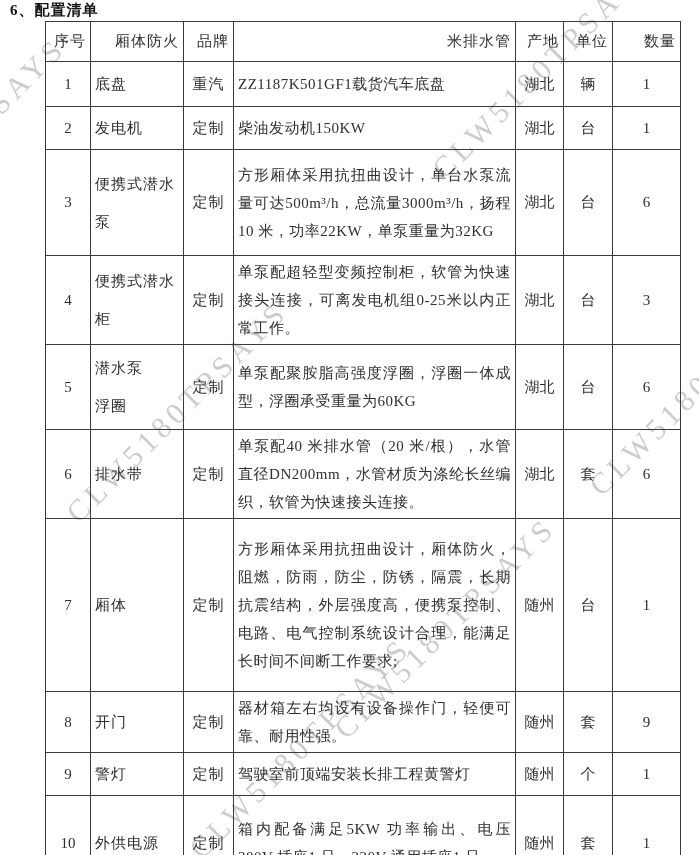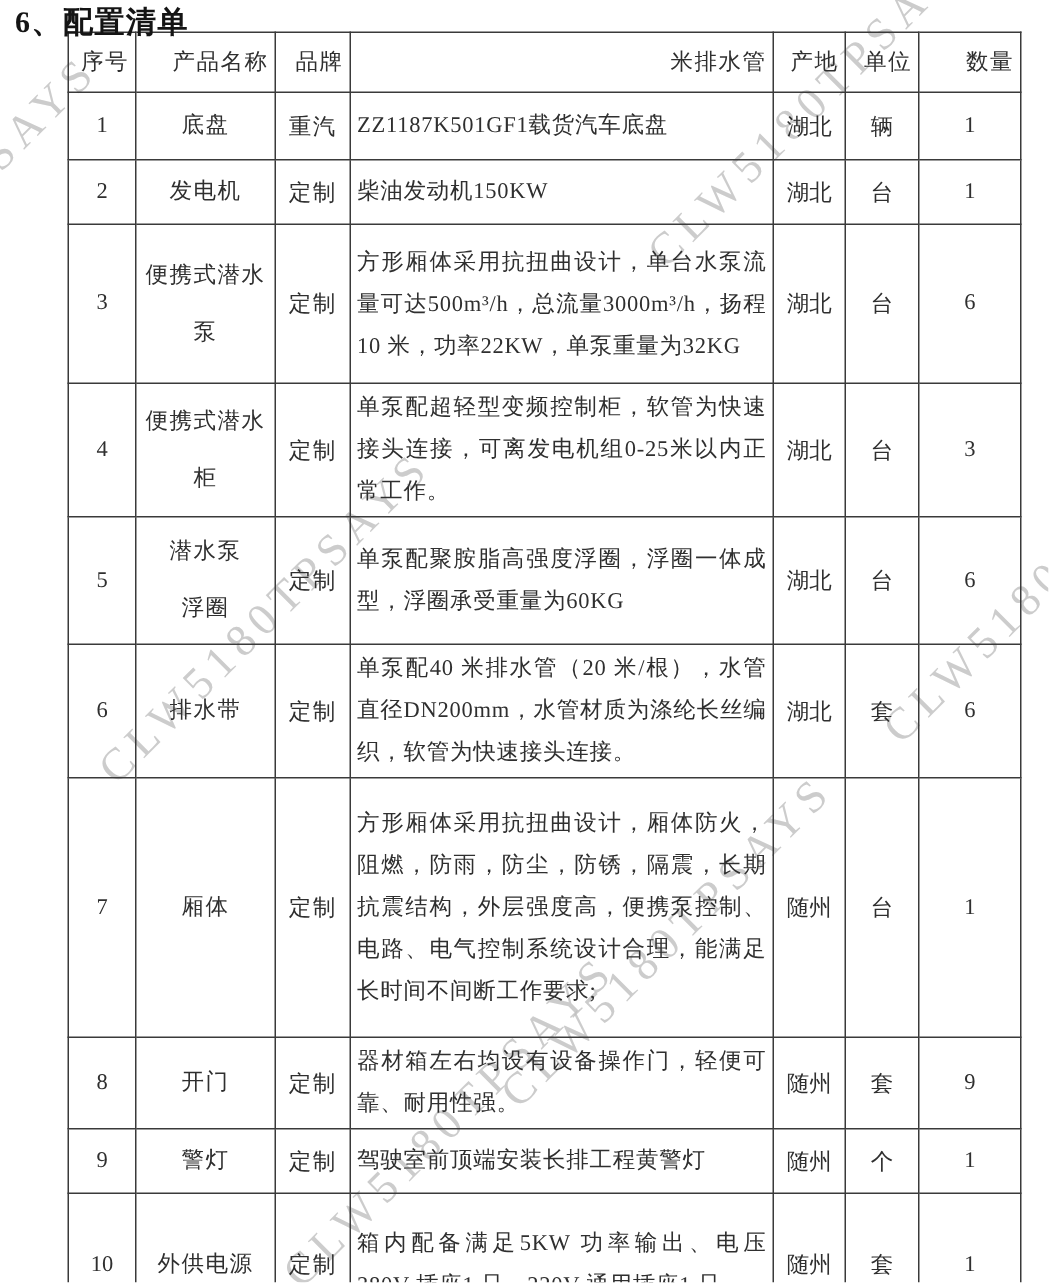--- a/index.html
+++ b/index.html
@@ -25,40 +25,40 @@
   }
   .w1{left:-45px;top:148px;}
   .w2{left:543px;top:68px;}
   .w3{left:177px;top:412px;}
   .w4{left:445px;top:628px;}
   .w5{left:700px;top:385px;}
   .w6{left:300px;top:748px;}
 
   .doc-title{
     position:absolute;left:10px;top:1px;z-index:2;
-    font-size:20px;font-weight:bold;color:#141414;letter-spacing:1px;
+    font-size:15px;font-weight:bold;color:#141414;letter-spacing:1px;
   }
 
   table.config{
     position:absolute;left:45px;top:21px;z-index:1;
     width:635px;border-collapse:collapse;table-layout:fixed;
     background:transparent;
   }
   .config th,.config td{
     border:1px solid var(--border);
     color:var(--ink);
     font-size:15px;font-weight:normal;
     vertical-align:middle;
     padding:2px 4px;
     background:transparent;
     overflow:hidden;
   }
   .config th{text-align:right;letter-spacing:1px;}
   .c-no,.c-brand,.c-origin,.c-unit,.c-qty{text-align:center;}
-  .c-name{text-align:center;white-space:pre-line;line-height:38px;letter-spacing:1px;}
+  .c-name{white-space:pre-line;line-height:38px;letter-spacing:1px;}
   .c-brand{letter-spacing:1px;}
   .c-spec{
     text-align:justify;line-height:28px;padding:4px 10px;letter-spacing:.5px;
   }
   
   .rh{height:40px;}
   .r1{height:45px;} .r2{height:38px;} .r3{height:106px;} .r4{height:81px;}
   .r5{height:85px;} .r6{height:79px;} .r7{height:173px;} .r8{height:60px;}
   .r9{height:42px;} .r10{height:95px;}
 </style>
@@ -82,21 +82,21 @@
         <col style="width:93px">
         <col style="width:50px">
       <col style="width:282px">
         <col style="width:48px">
         <col style="width:49px">
       <col style="width:68px">
     </colgroup>
     <thead>
       <tr class="rh">
         <th>序号</th>
-        <th>产品名称</th>
+        <th>厢体防火</th>
         <th>品牌</th>
         <th>米排水管</th>
         <th>产地</th>
         <th>单位</th>
         <th>数量</th>
       </tr>
     </thead>
     <tbody>
       <tr class="r1">
         <td class="c-no">1</td>

